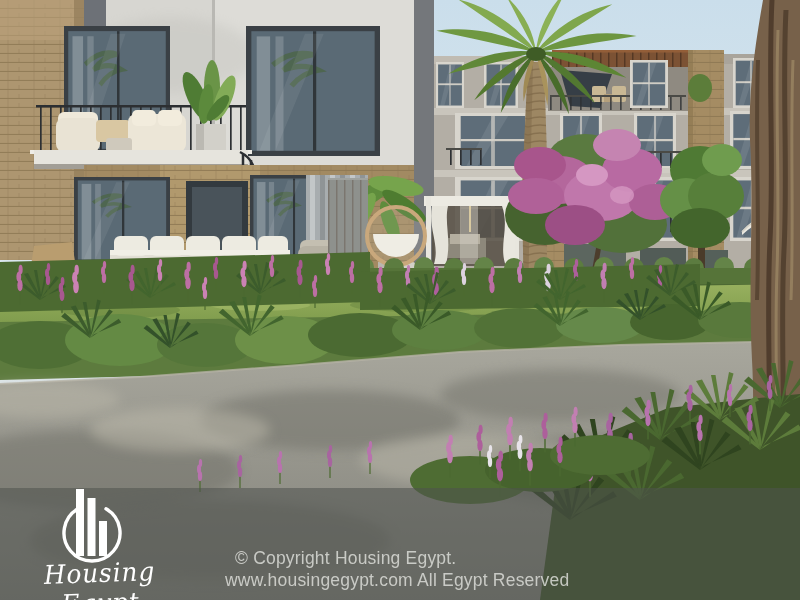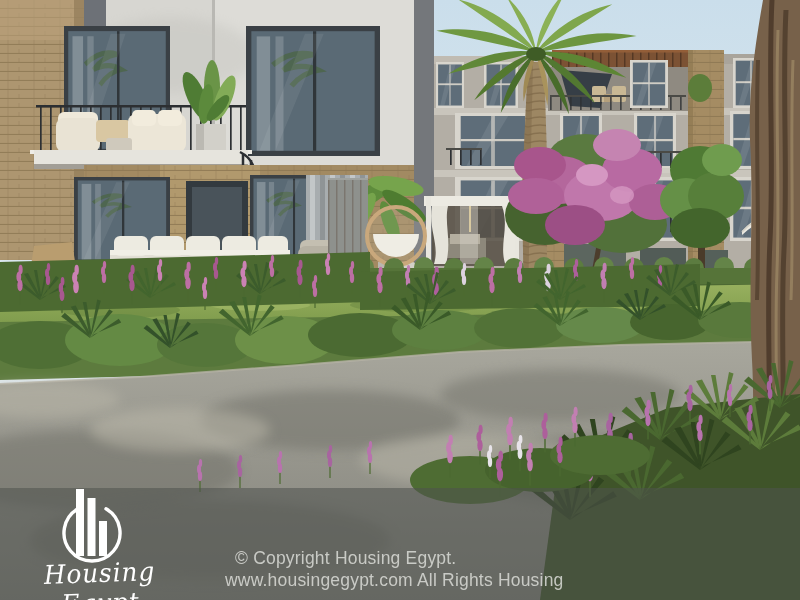--- a/index.html
+++ b/index.html
@@ -477,16 +477,16 @@
 <div class="overlay">
   <svg class="logo" width="200" height="112" viewBox="0 0 200 112" aria-hidden="true">
     <path d="M78 20.75 A28 28 0 1 0 106 20.75" fill="none" stroke="#ffffff" stroke-width="3.4" stroke-linecap="round"></path>
     <rect x="76" y="1" width="8" height="67" fill="#ffffff"></rect>
     <rect x="87.5" y="10" width="8" height="58" fill="#ffffff"></rect>
     <rect x="99" y="33" width="8" height="35" fill="#ffffff"></rect>
   </svg>
   <div class="brand">Housing Egypt</div>
   <div class="cr">
     <div class="l1">© Copyright Housing Egypt.</div>
-    <div class="l2">www.housingegypt.com All Rights Housing</div>
+    <div class="l2">www.housingegypt.com All Egypt Reserved</div>
   </div>
 </div>
 </div>
 
 </body></html>

